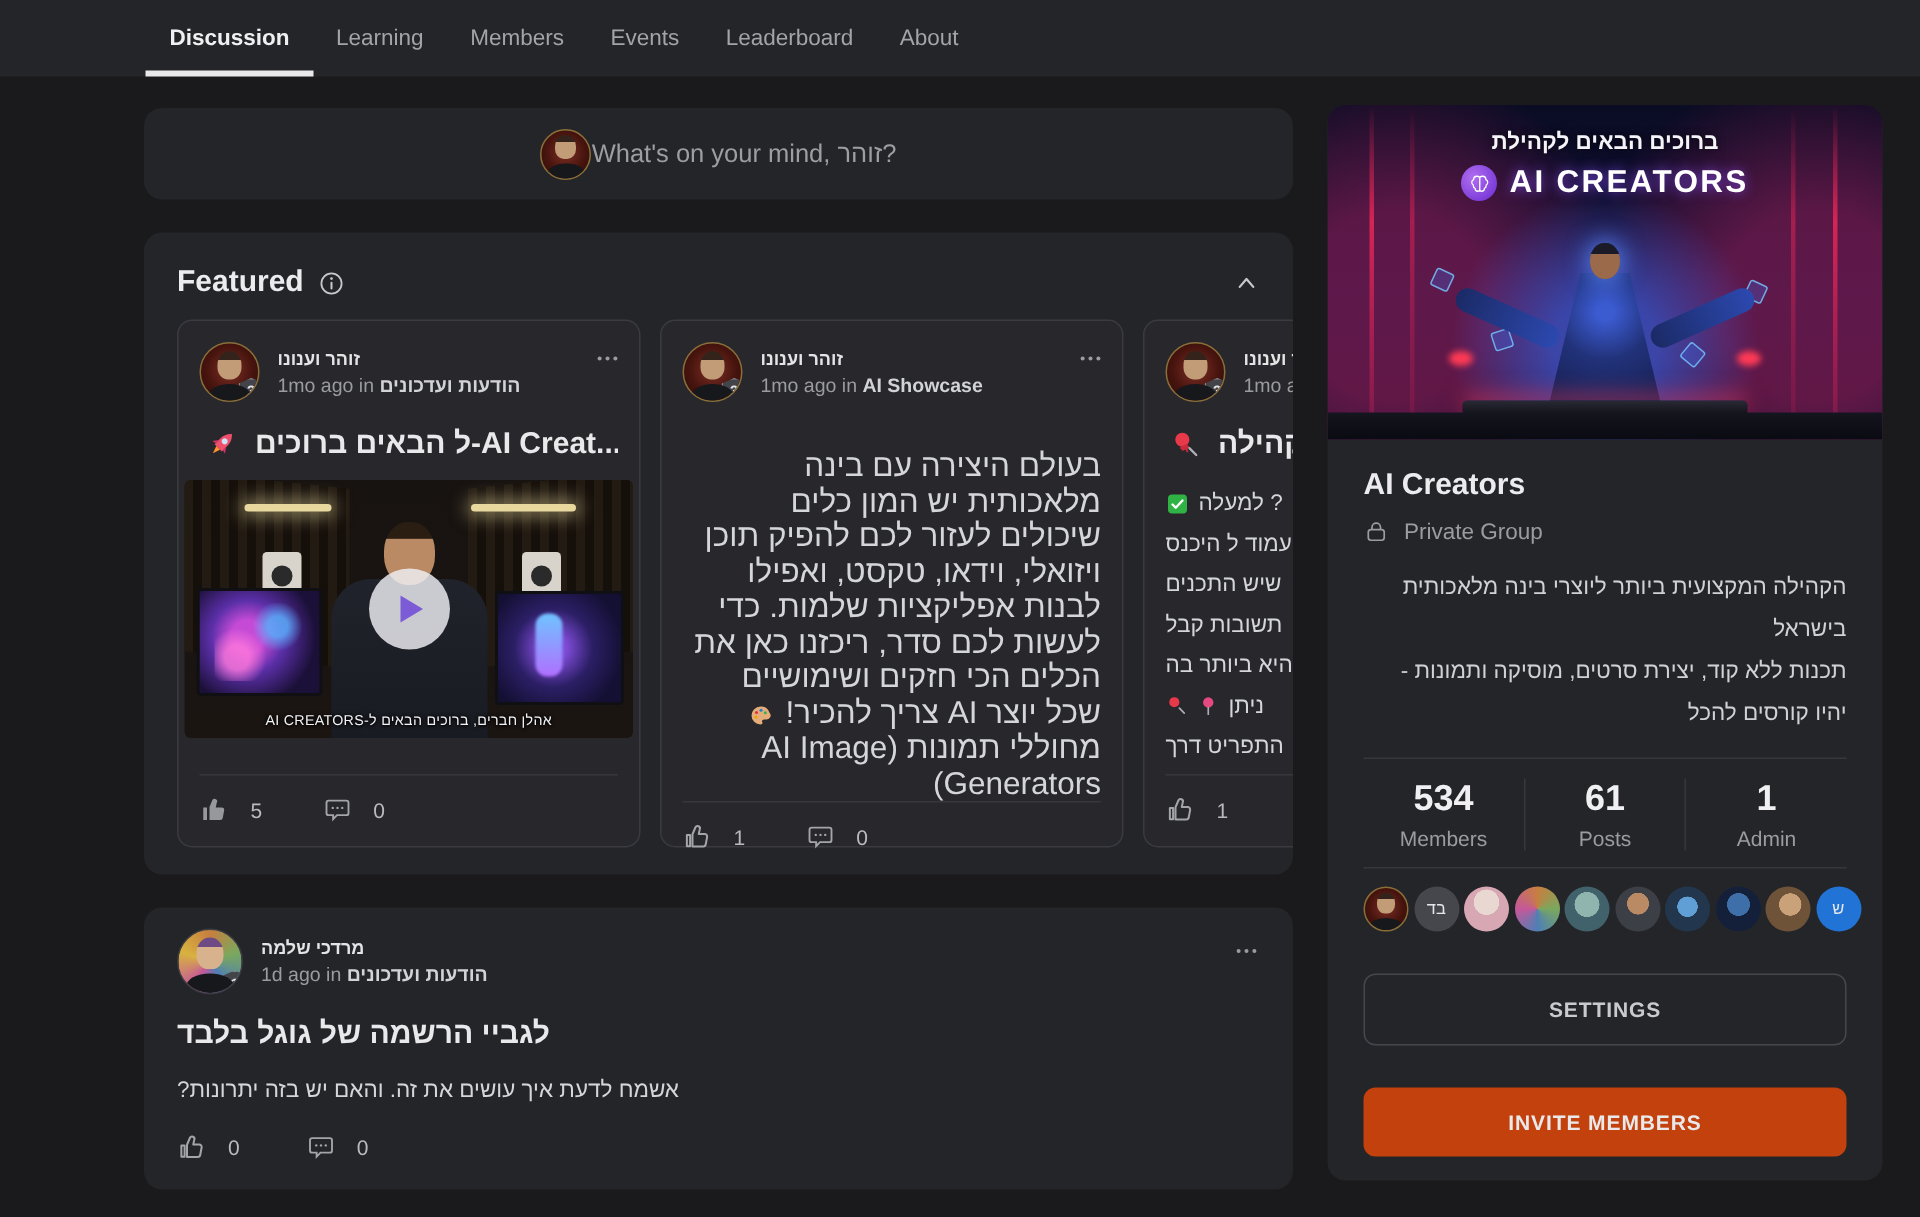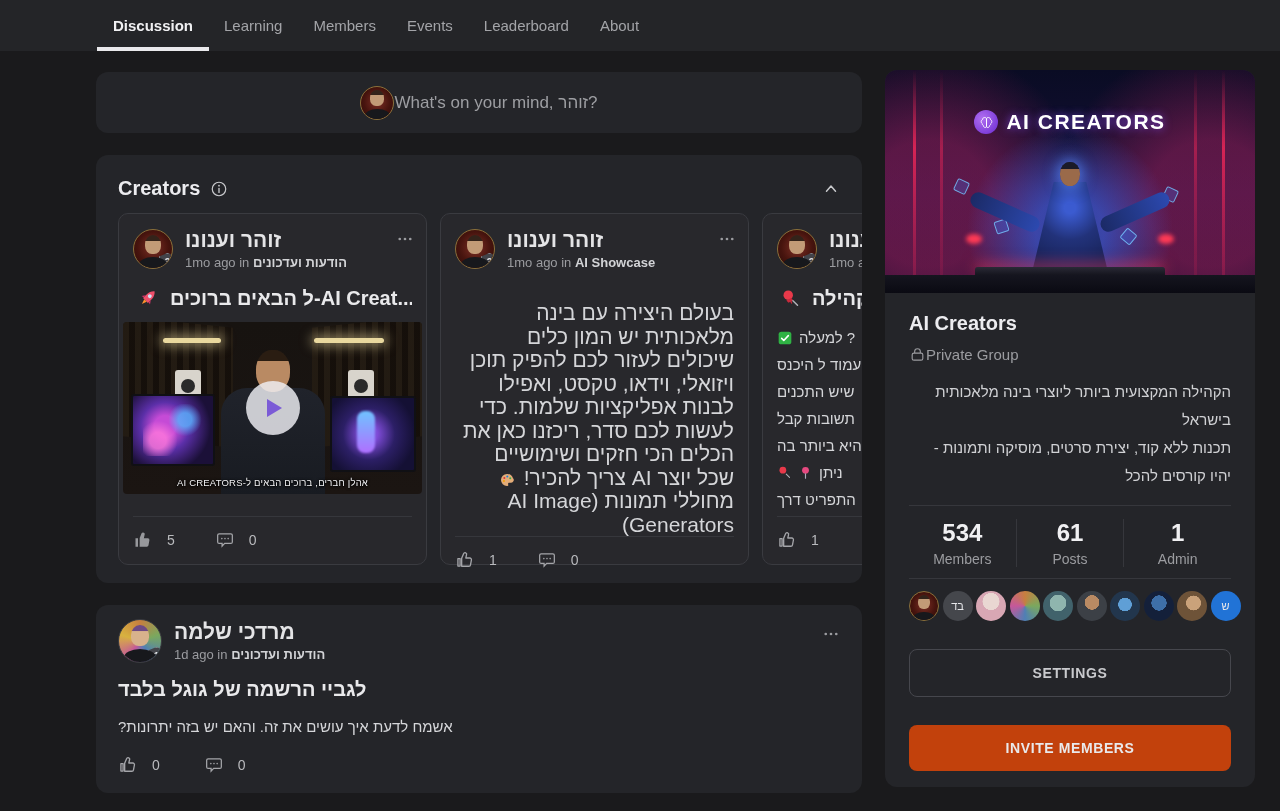--- a/index.html
+++ b/index.html
@@ -48,21 +48,21 @@
   .featured { position:absolute; top:104px; left:0; width:766px; height:428px; padding:22px; overflow:hidden; }
   .featured-head { display:flex; align-items:center; gap:10px; }
   .featured-title { font-size:20px; font-weight:bold; color:#ececef; }
   .icon-btn { background:none; border:none; cursor:pointer; padding:0; }
   .collapse { margin-left:auto; }
   .cards-row { display:flex; gap:13px; margin:13px -22px 0 0; }
   .fcard { flex:none; width:309px; height:352px; background:#28282c; border:1px solid #3a3b40;
     border-radius:10px; padding:14px; display:flex; flex-direction:column; position:relative; cursor:pointer; }
   .fcard-head { display:flex; gap:12px; align-items:center; }
   .fcard .avatar, .post .avatar { width:40px; height:40px; }
-  .author-name { font-size:21px; font-weight:bold; color:#e4e4e6; }
+  .author-name { font-size:12px; font-weight:bold; color:#e4e4e6; }
   .meta { font-size:13px; color:#9b9ca0; margin-top:3px; white-space:nowrap; }
   .meta b { color:#d2d3d6; }
   .more { position:absolute; top:16px; right:12px; }
   .fcard-title { margin-top:17px; font-size:20px; font-weight:bold; color:#e9e9eb;
     white-space:nowrap; overflow:hidden; display:flex; align-items:center; gap:8px; direction:ltr; }
   .fcard-title .t { white-space:nowrap; }
 
   
   .thumb { margin:12px -10px 0; height:172px; border-radius:4px; position:relative; overflow:hidden;
     background:linear-gradient(#171310, #1b1512); }
@@ -140,21 +140,21 @@
   .b-arm { position:absolute; top:42px; width:74px; height:16px; border-radius:8px; background:linear-gradient(90deg,#1b2a66,#2c49b0); }
   .b-arm.l { left:8px; transform:rotate(24deg); } .b-arm.r { right:8px; transform:rotate(-24deg); }
   .b-hand { position:absolute; top:72px; width:16px; height:10px; border-radius:50%; background:#ff3a55; filter:blur(2px); }
   .b-hand.l { left:6px; } .b-hand.r { right:6px; }
   .b-kbd { position:absolute; left:50%; bottom:16px; transform:translateX(-50%); width:190px; height:10px; border-radius:3px;
     background:linear-gradient(#2a2a36,#101018); box-shadow:0 -4px 14px rgba(255,60,90,.55); }
   .b-desk { position:absolute; left:0; right:0; bottom:0; height:18px; background:linear-gradient(#15151f,#0a0a12); }
 
   .sb-content { padding:0 24px 16px; }
   .group-name { margin-top:19px; font-size:20px; font-weight:bold; color:#ececef; }
-  .privacy { margin-top:11px; display:flex; align-items:center; font-size:15px; color:#9b9ca0; }
+  .privacy { margin-top:11px; display:flex; align-items:center; gap:10px; font-size:15px; color:#9b9ca0; }
   .desc { margin-top:15px; direction:rtl; text-align:right; font-size:15px; line-height:28px; color:#d0d1d4; }
   .stats { margin-top:15px; border-top:1px solid #36373c; border-bottom:1px solid #36373c; display:flex; padding:13px 0 11px; }
   .stat { flex:1; text-align:center; }
   .stat + .stat { border-left:1px solid #36373c; }
   .stat-val { font-size:24px; font-weight:bold; color:#f0f0f2; }
   .stat-label { margin-top:4px; font-size:14px; color:#9b9ca0; }
   .member-avatars { margin-top:12px; display:flex; gap:3.5px; }
   .mav { width:30px; height:30px; border-radius:50%; flex:none; cursor:pointer;
     display:flex; align-items:center; justify-content:center; font-size:11px; color:#e6e7ea; }
   .btn { margin-top:28px; width:100%; height:48px; border-radius:8px; font-size:14px; font-weight:bold;
@@ -181,21 +181,21 @@
 
 <main class="main">
 
   <div class="card composer">
     <span class="avatar" style="width:34px;height:34px"></span>
     <span class="composer-text">What's on your mind, זוהר?</span>
   </div>
 
   <section class="card featured">
     <div class="featured-head">
-      <span class="featured-title">Creators</span>
+      <span class="featured-title">Featured</span>
       <span class="icon-btn">
         <svg width="18" height="18" viewBox="0 0 24 24">
             <circle cx="12" cy="12" r="9" fill="none" stroke="#c7c8cb" stroke-width="1.6"></circle>
             <circle cx="12" cy="7.6" r="1.2" fill="#c7c8cb"></circle>
             <rect x="11.1" y="10.4" width="1.8" height="7" rx=".9" fill="#c7c8cb"></rect>
           </svg>
       </span>
       <span class="icon-btn collapse">
         <svg width="18" height="18" viewBox="0 0 24 24">
             <polyline points="6,15 12,8 18,15" fill="none" stroke="#c7c8cb" stroke-width="2" stroke-linecap="round" stroke-linejoin="round"></polyline>
@@ -447,20 +447,21 @@
 
     <div class="banner">
       <div class="streak" style="left:28px"></div>
       <div class="streak" style="left:55px;opacity:.6"></div>
       <div class="streak" style="right:30px"></div>
       <div class="streak" style="right:58px;opacity:.6"></div>
       <div class="cube" style="left:70px;top:110px"></div>
       <div class="cube" style="left:110px;top:150px;transform:rotate(-18deg)"></div>
       <div class="cube" style="right:78px;top:118px"></div>
       <div class="cube" style="right:120px;top:160px;transform:rotate(40deg)"></div>
+      <div class="b-welcome">ברוכים הבאים לקהילת</div>
       <div class="b-brand">
         <span class="brand-logo">
           <svg width="15" height="15" viewBox="0 0 24 24">
               <path d="M9 4c-2 0-3.5 1.6-3.5 3.5 0 0-2 .8-2 3s1.6 3 1.6 3S5 16 7 16.8c0 1.8 1.3 3.2 3 3.2 1 0 2-.6 2-1.8V6c0-1.2-1.3-2-3-2z M15 4c2 0 3.5 1.6 3.5 3.5 0 0 2 .8 2 3s-1.6 3-1.6 3 .1 2.5-1.9 3.3c0 1.8-1.3 3.2-3 3.2-1 0-2-.6-2-1.8V6c0-1.2 1.3-2 3-2z" fill="none" stroke="#fff" stroke-width="1.4" stroke-linejoin="round"></path>
             </svg>
         </span>
         <span class="txt">AI CREATORS</span>
       </div>
       <div class="b-figure">
         <div class="b-arm l"></div>

